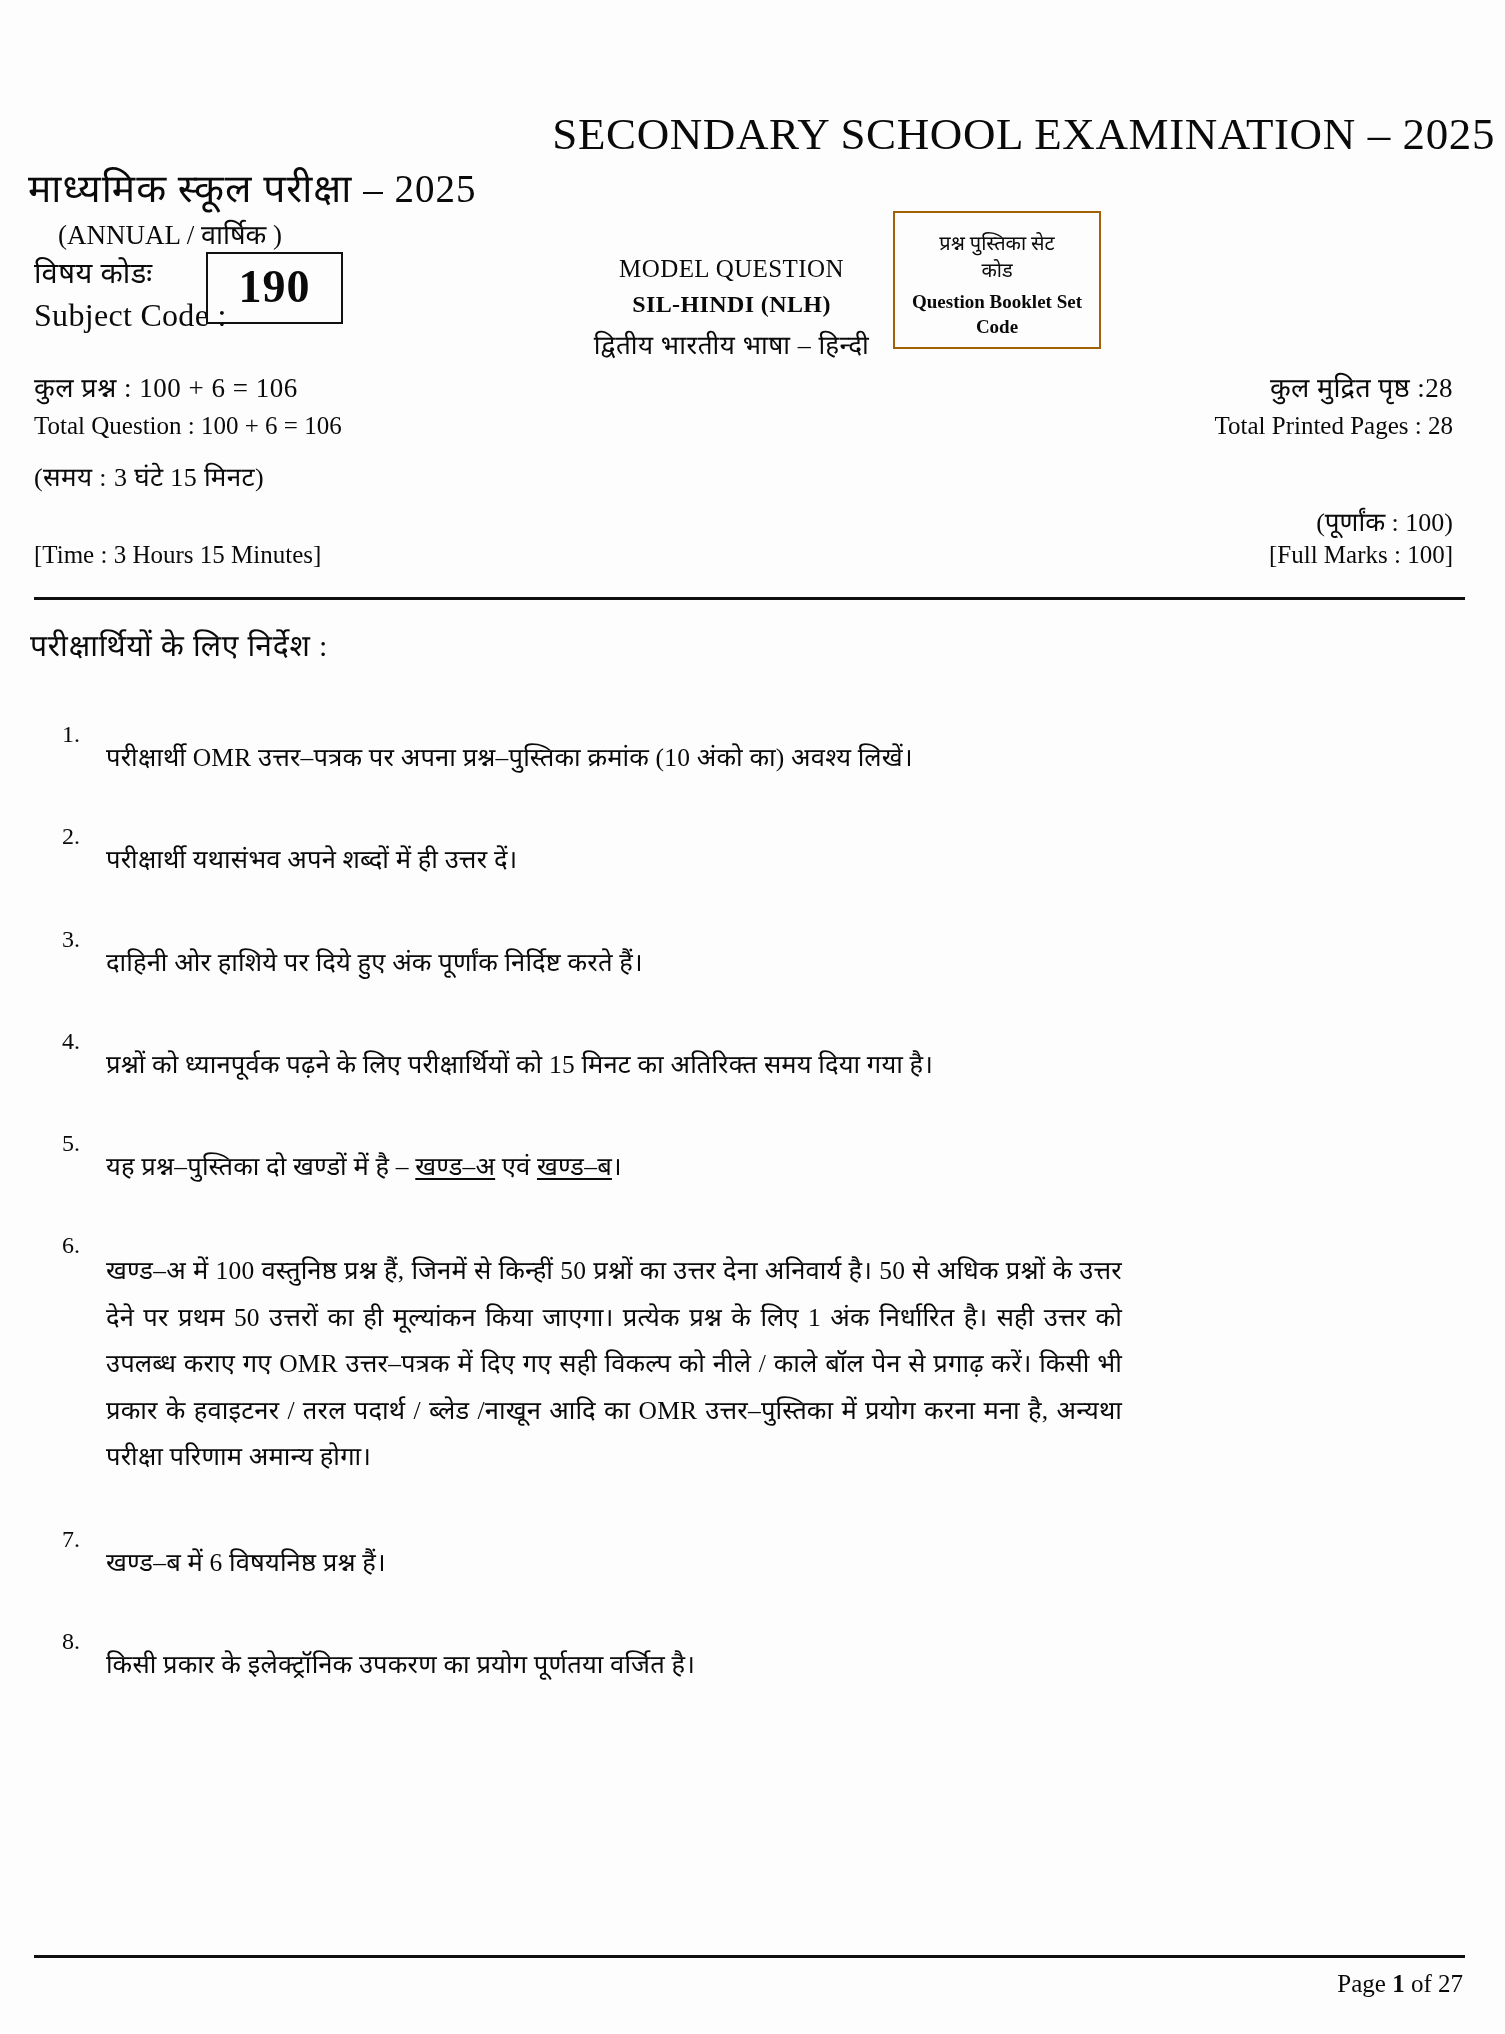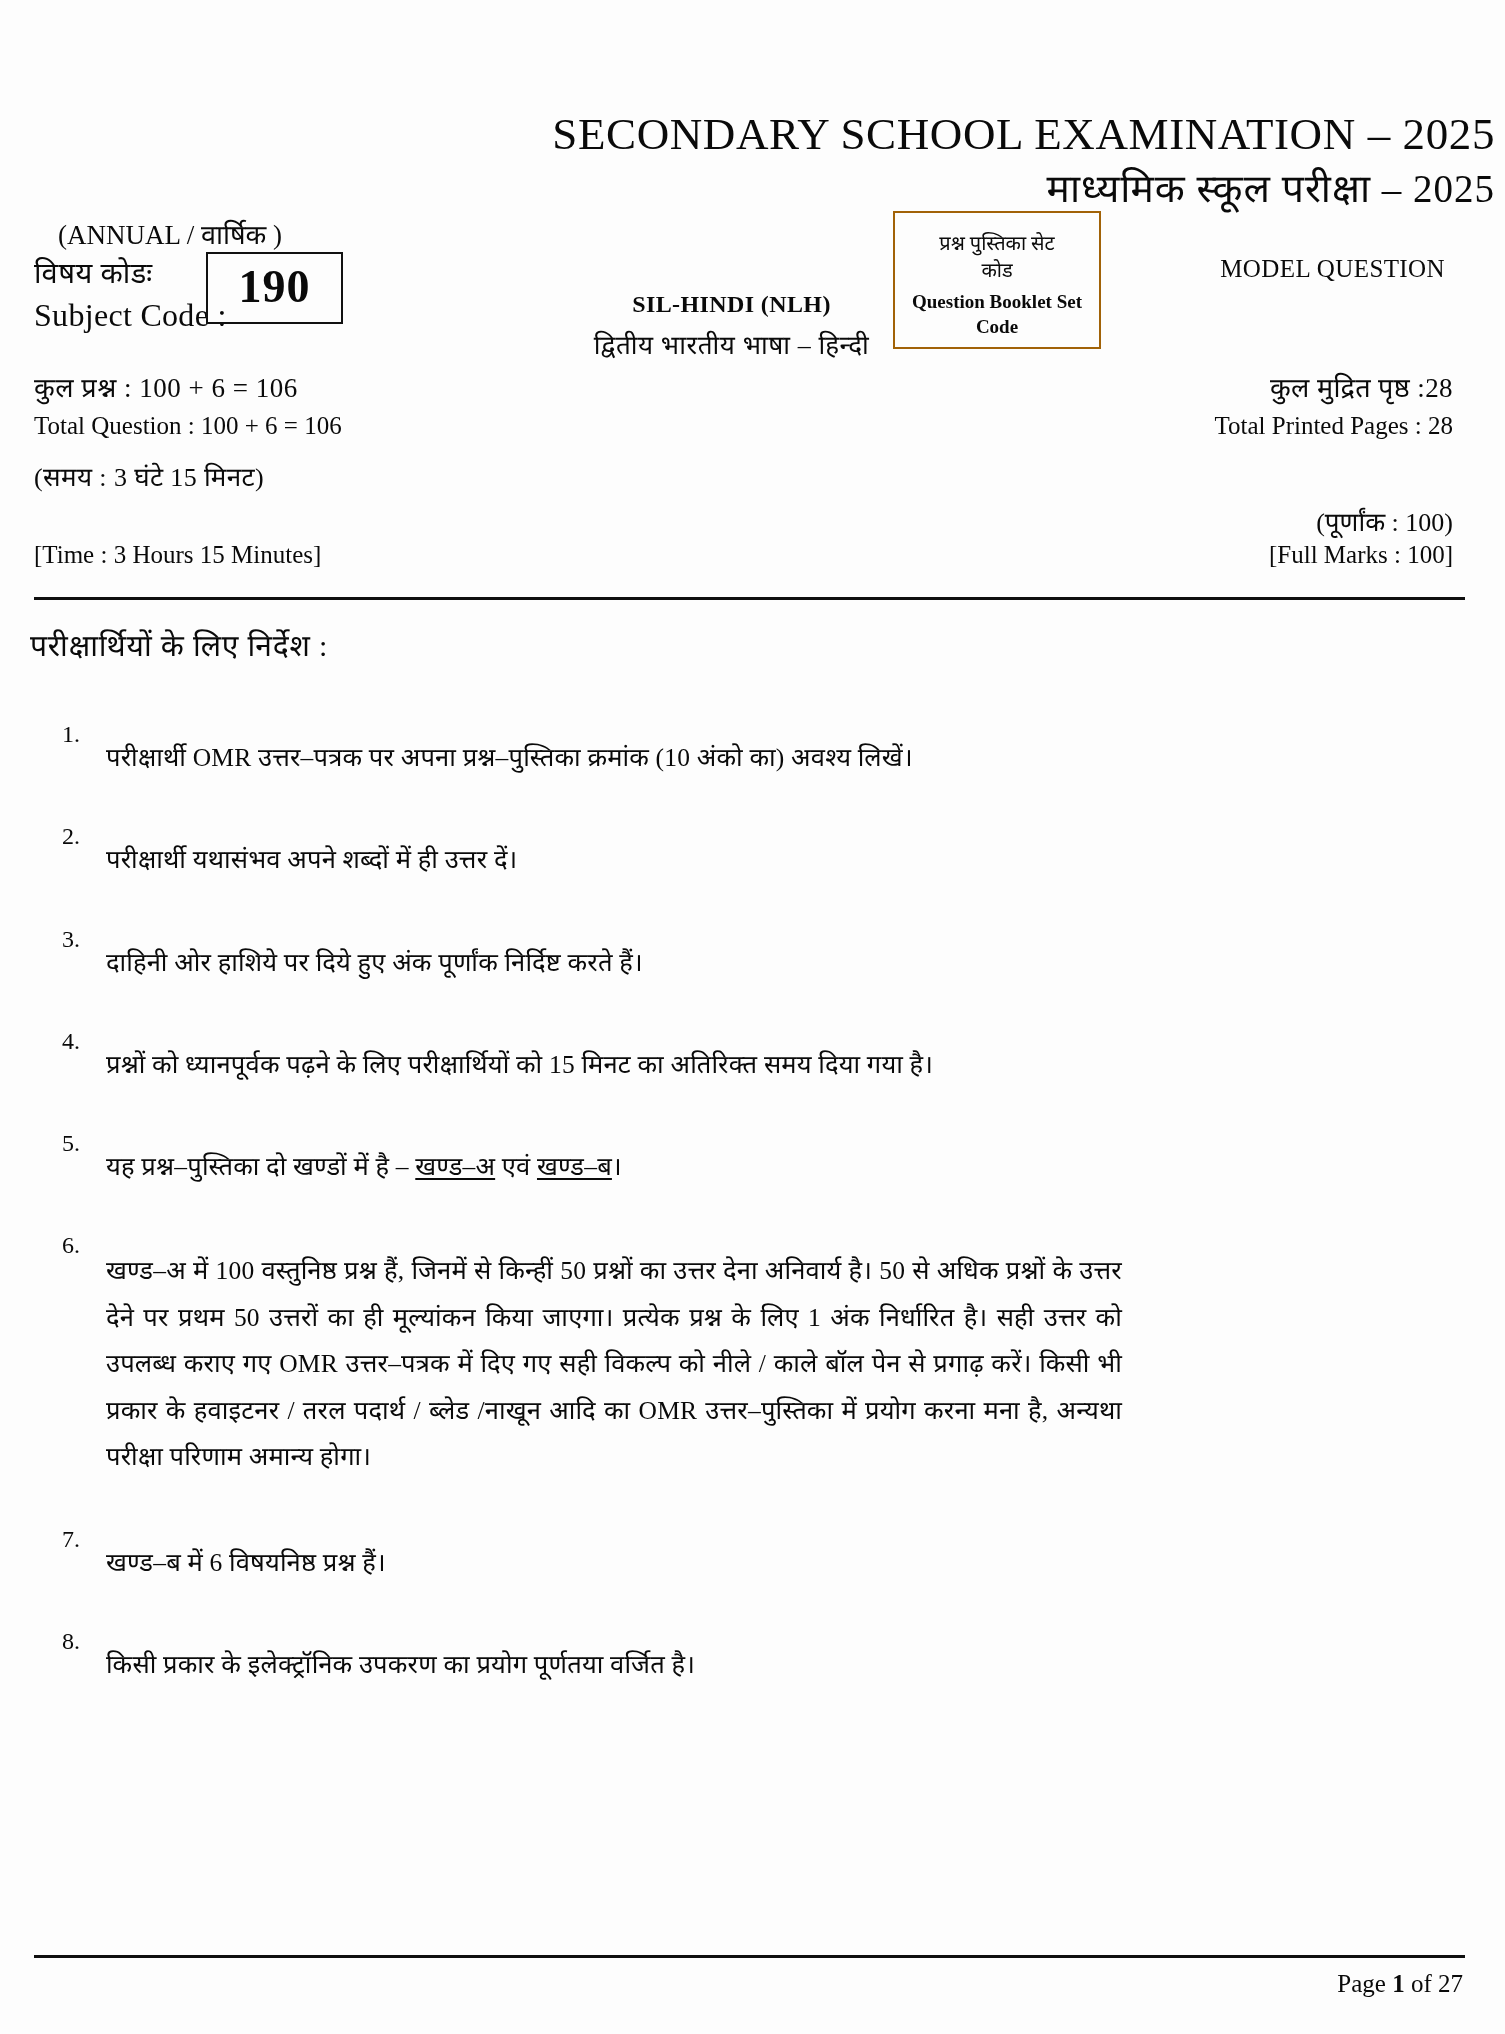--- a/index.html
+++ b/index.html
@@ -42,41 +42,41 @@
     text-align: right;
     font-size: 45px;
     letter-spacing: 0.6px;
     padding-left: 28px;
     padding-right: 10px;
   }
   .title-hi {
     position: absolute;
     left: 0; right: 0;
     top: 160px;
-    text-align: right;
+    text-align: left;
     font-size: 39px;
     padding-left: 28px;
     padding-right: 10px;
     letter-spacing: 1px;
   }
   .sub-annual {
     position: absolute;
     left: 0; right: 0;
     top: 215px;
     text-align: left;
     font-size: 27px;
     padding-left: 14px;
     padding-right: 60px;
     margin-left: 44px;
   }
   .sub-model {
     position: absolute;
     left: 0; right: 0;
     top: 255px;
-    text-align: right;
+    text-align: center;
     font-size: 25px;
     padding-left: 18px;
     padding-right: 60px;
     letter-spacing: .4px;
   }
   .sub-code {
     position: absolute;
     left: 0; right: 0;
     top: 291px;
     text-align: center;

